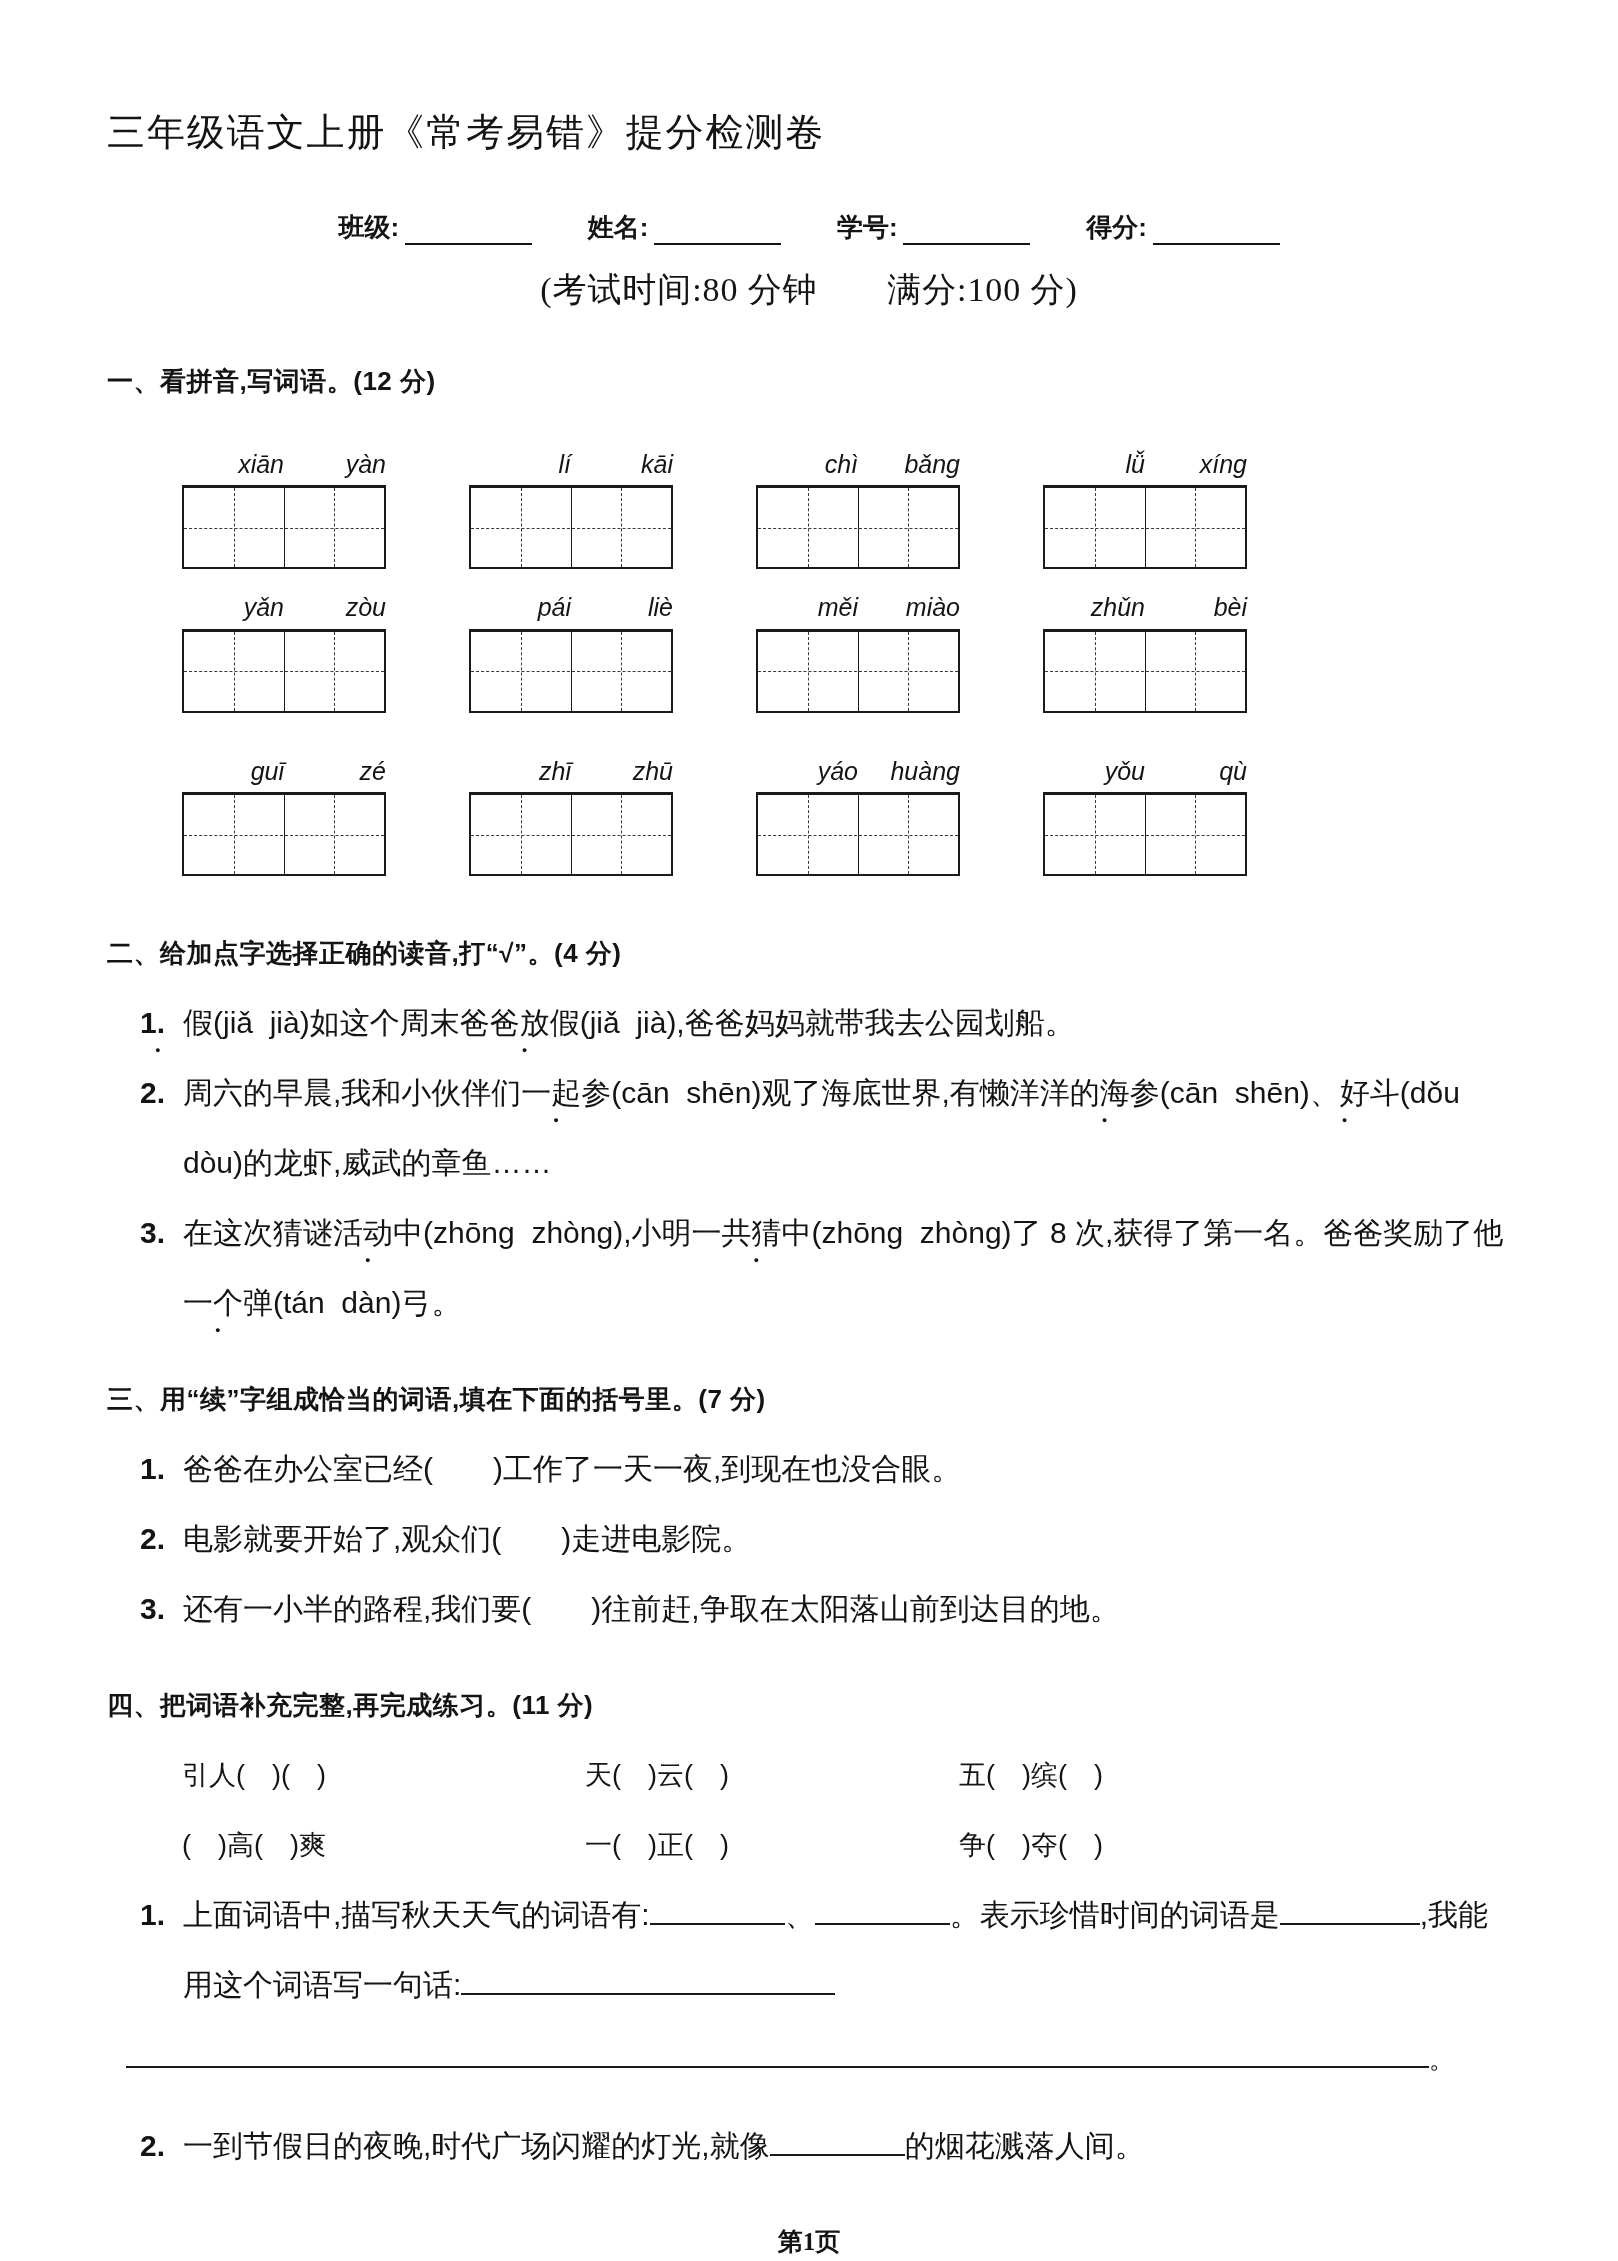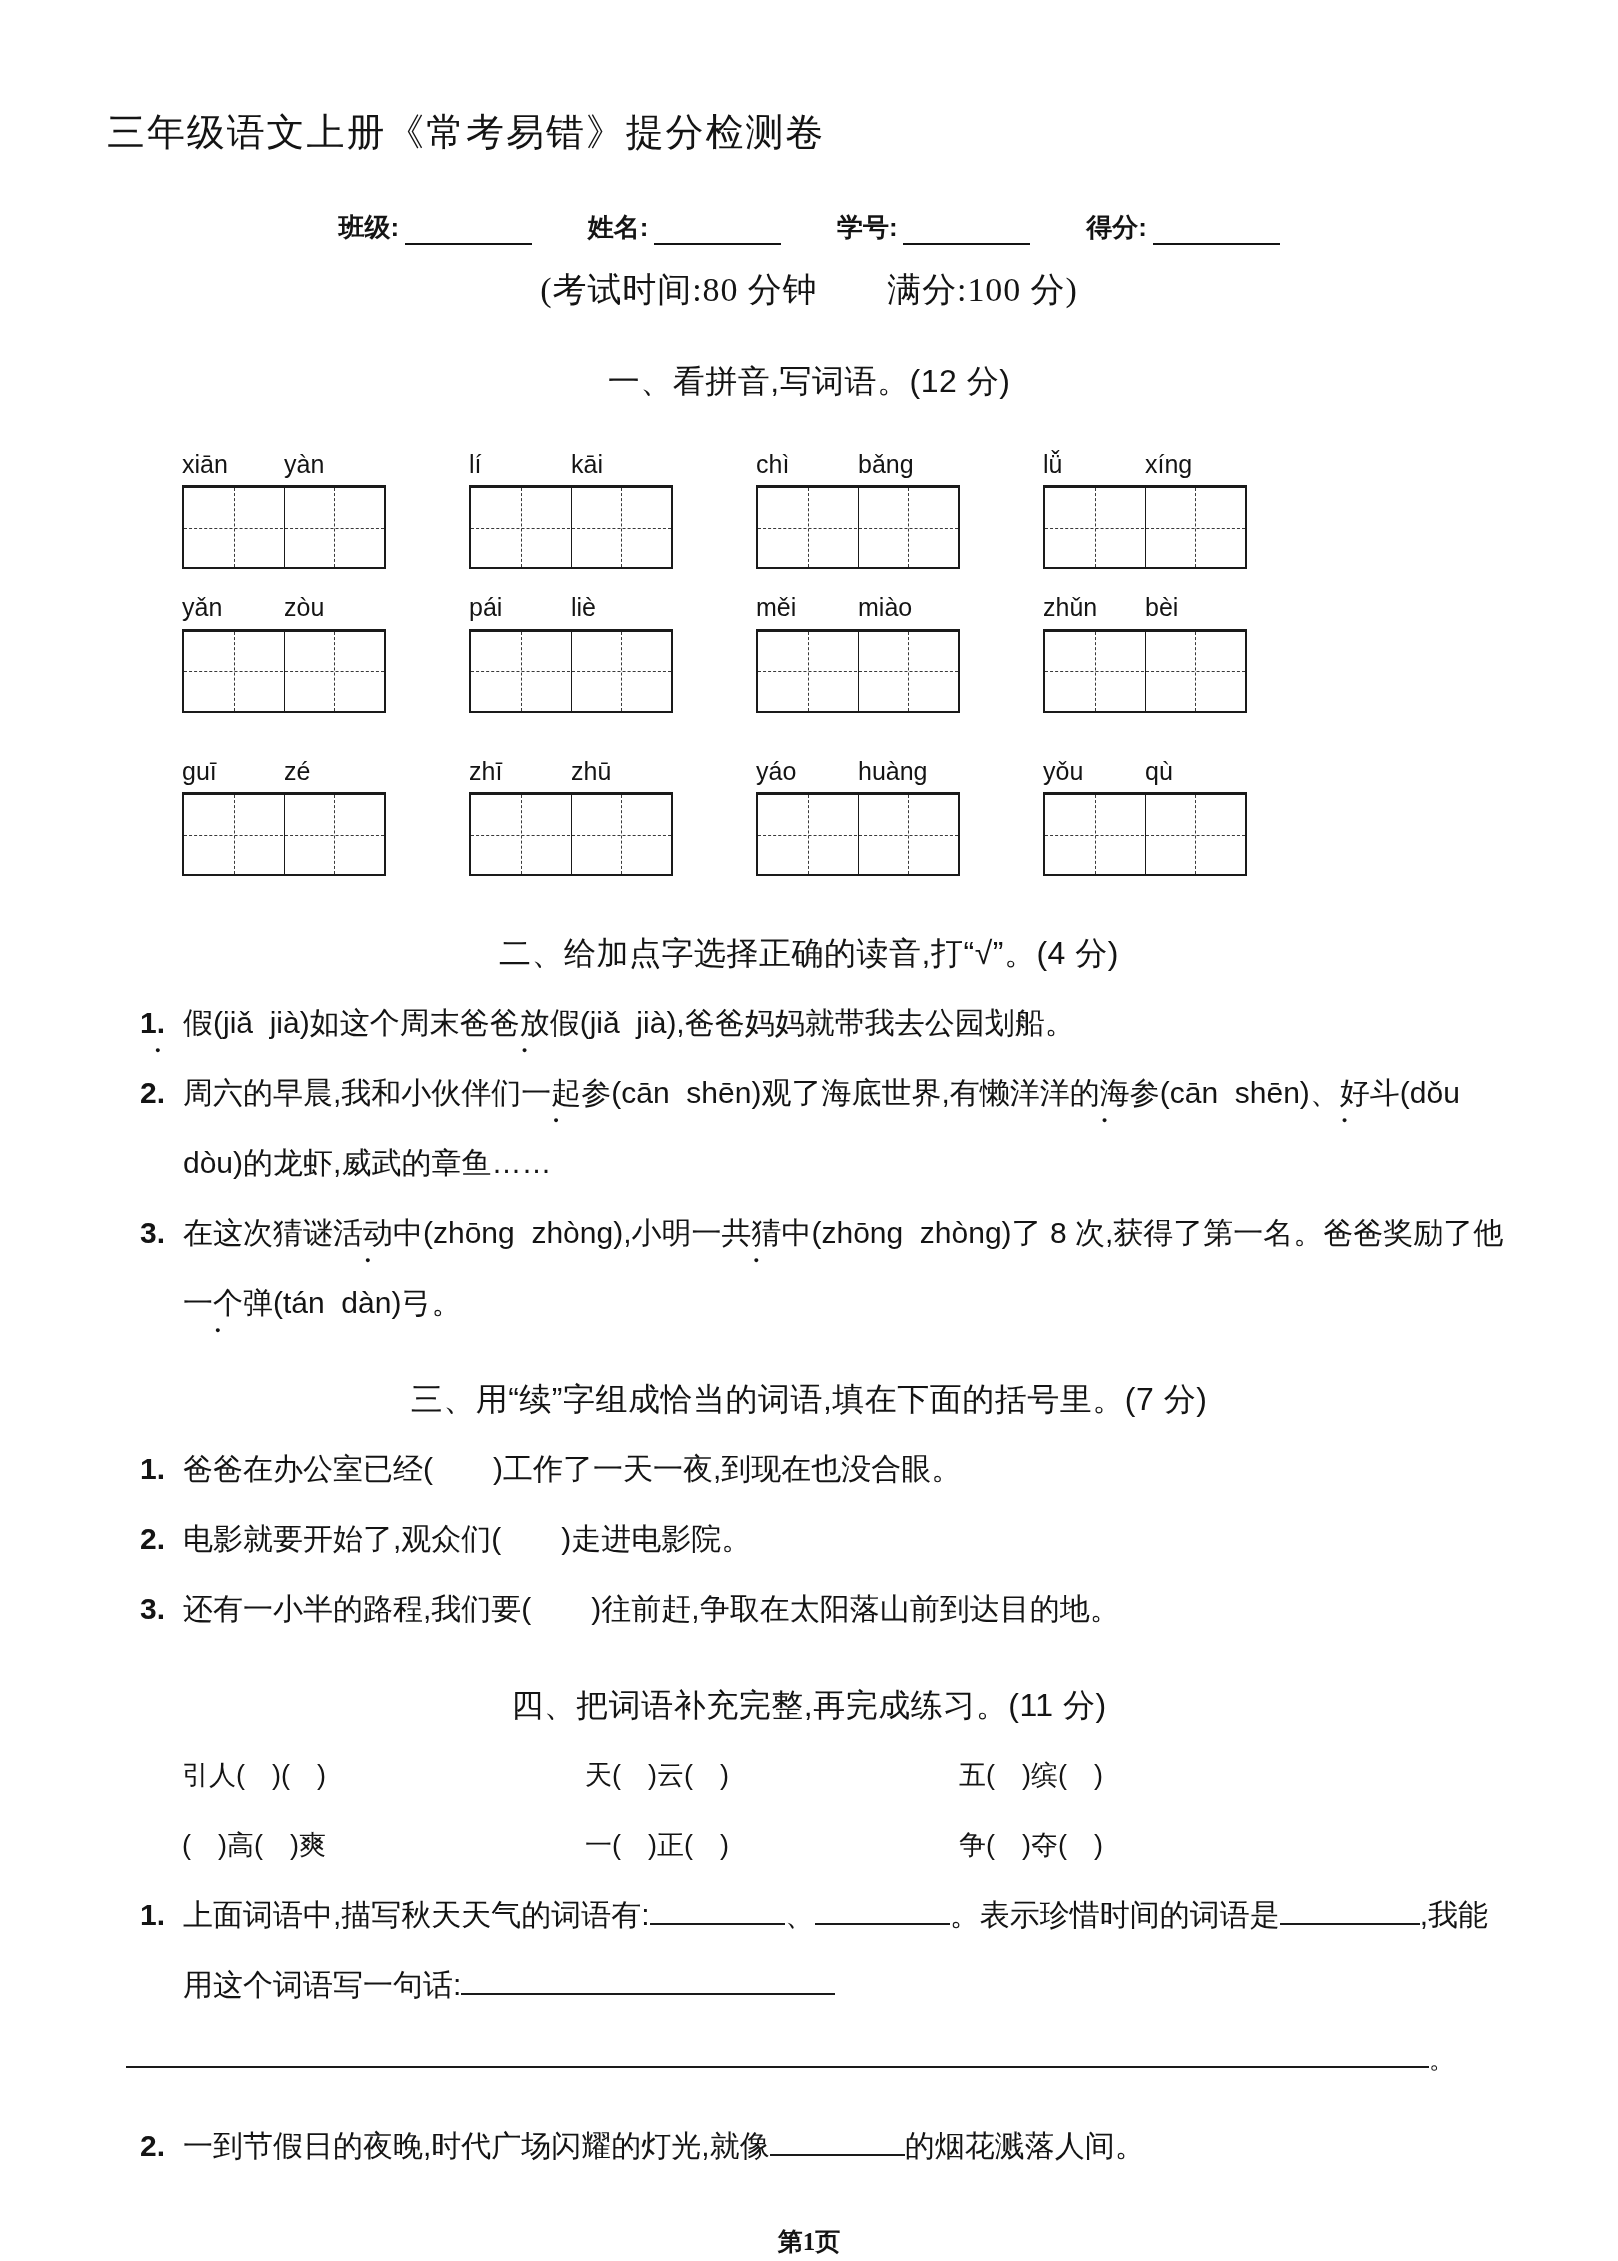--- a/index.html
+++ b/index.html
@@ -41,25 +41,24 @@
   }
   .exam-note{
     text-align:center;
     font-family:"Liberation Serif", serif;
     font-size:34px;
     margin-top:22.4px;
     letter-spacing:0.9px;
   }
   
   .sec-head{
-    font-size:32px;
-    font-weight:normal;
+    font-size:26px;
+    font-weight:bold;
     line-height:70px;
     letter-spacing:0.5px;
-    text-align:center;
   }
   .q{
     font-size:30px;
     line-height:70px;
     white-space:pre-wrap;
     margin-left:33px;
     padding-left:43px;
     text-indent:-43px;
   }
   .num{display:inline-block;width:43px;text-indent:0;font-weight:bold;}
@@ -81,21 +80,21 @@
     margin-top:34px;
     margin-bottom:8.4px;
   }
   .py-group{width:204px;}
   .py-line{
     display:flex;
     font-size:25px;
     line-height:29px;
     margin-bottom:6.5px;
   }
-  .py-line span{flex:1;text-align:left;}
+  .py-line span{flex:1;text-align:right;font-style:italic;}
   .wbox{
     display:flex;
     width:204px;
     height:84px;
     border:2.3px solid #1a1a1a;
     border-top-width:3.3px;
     position:relative;
     box-sizing:border-box;
   }
   .wbox::after{ 

